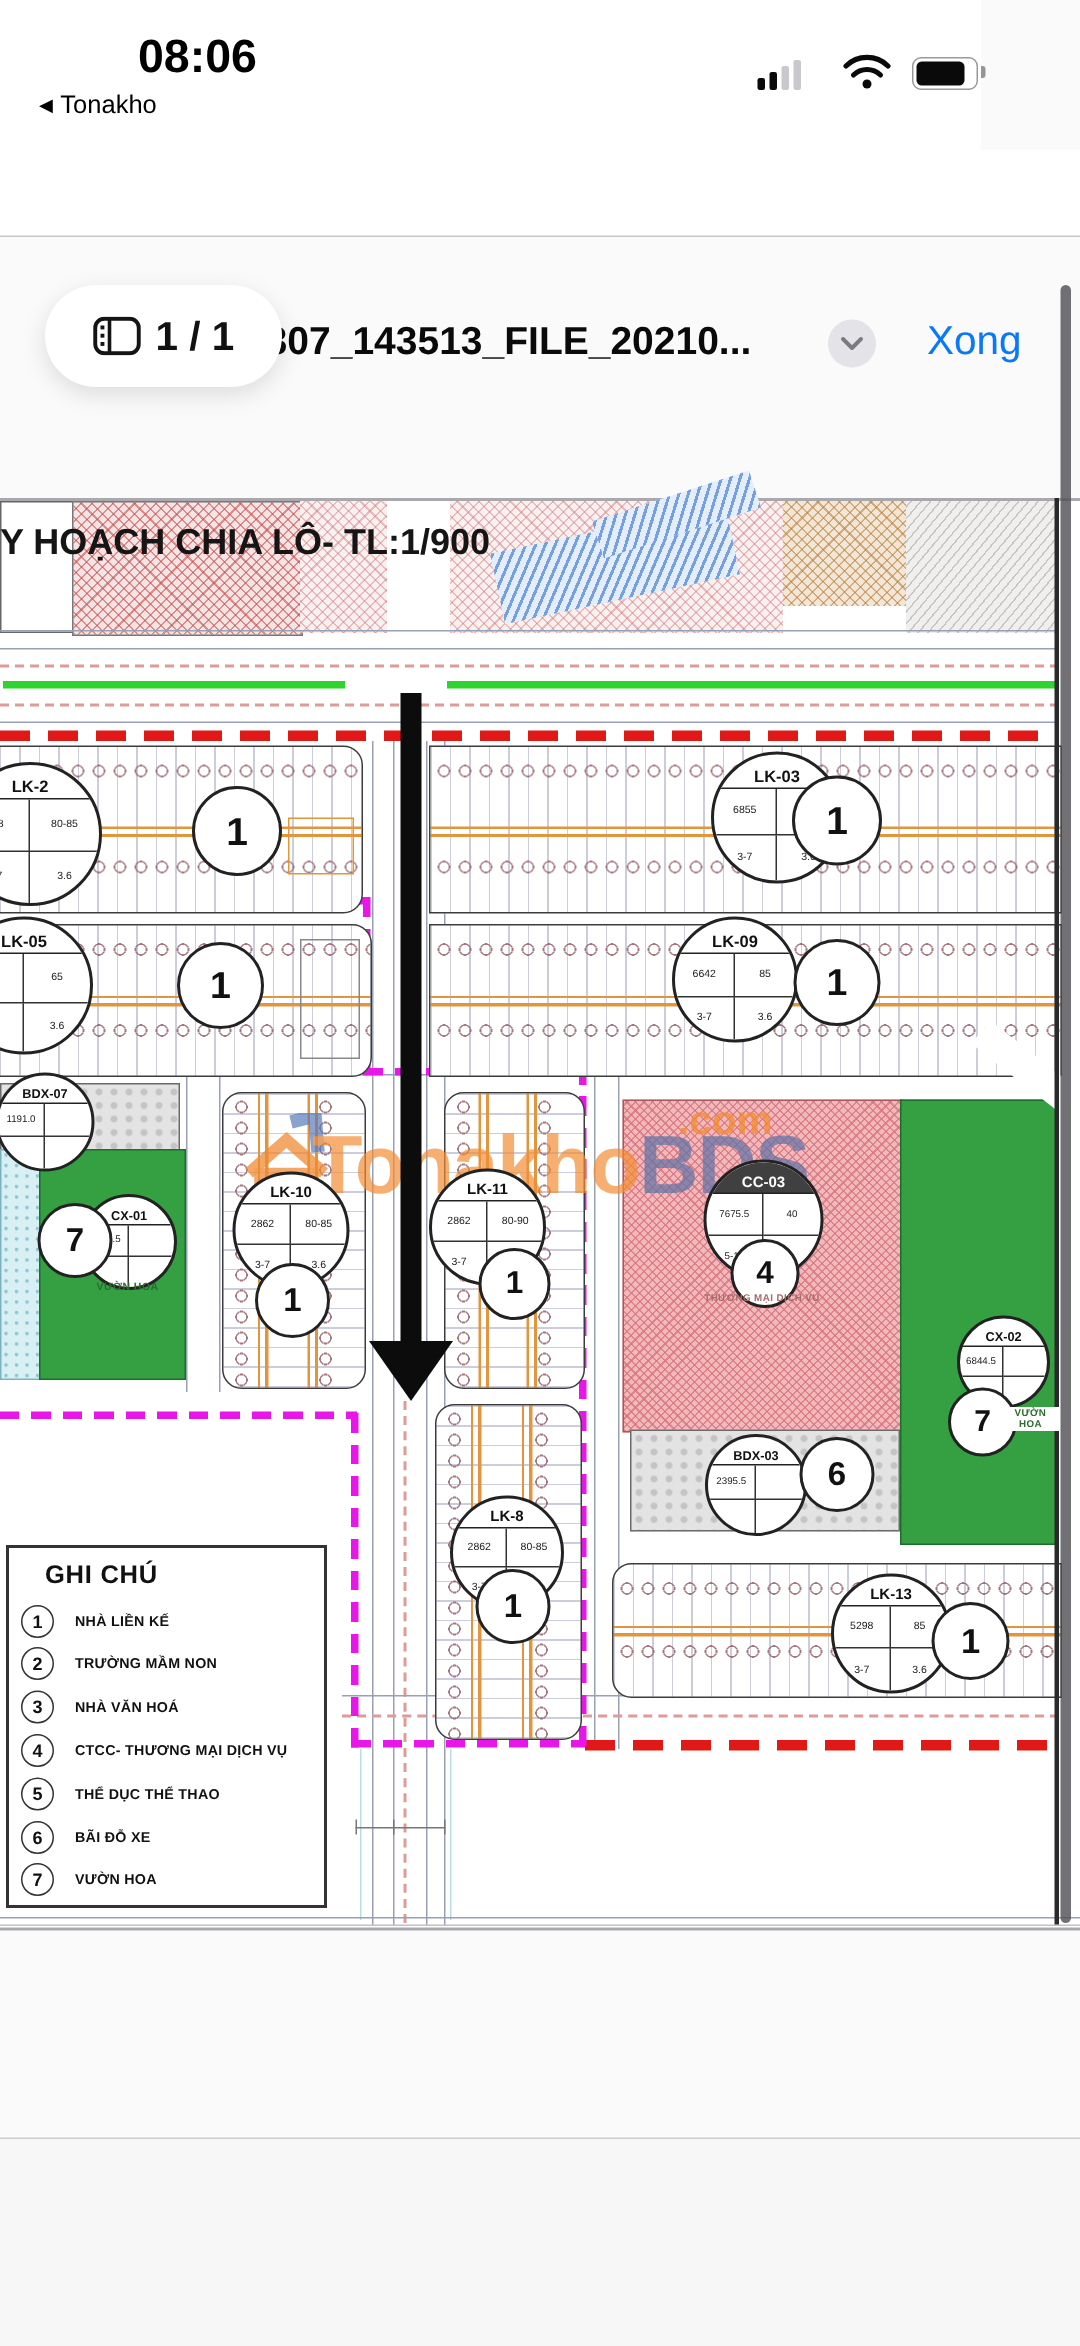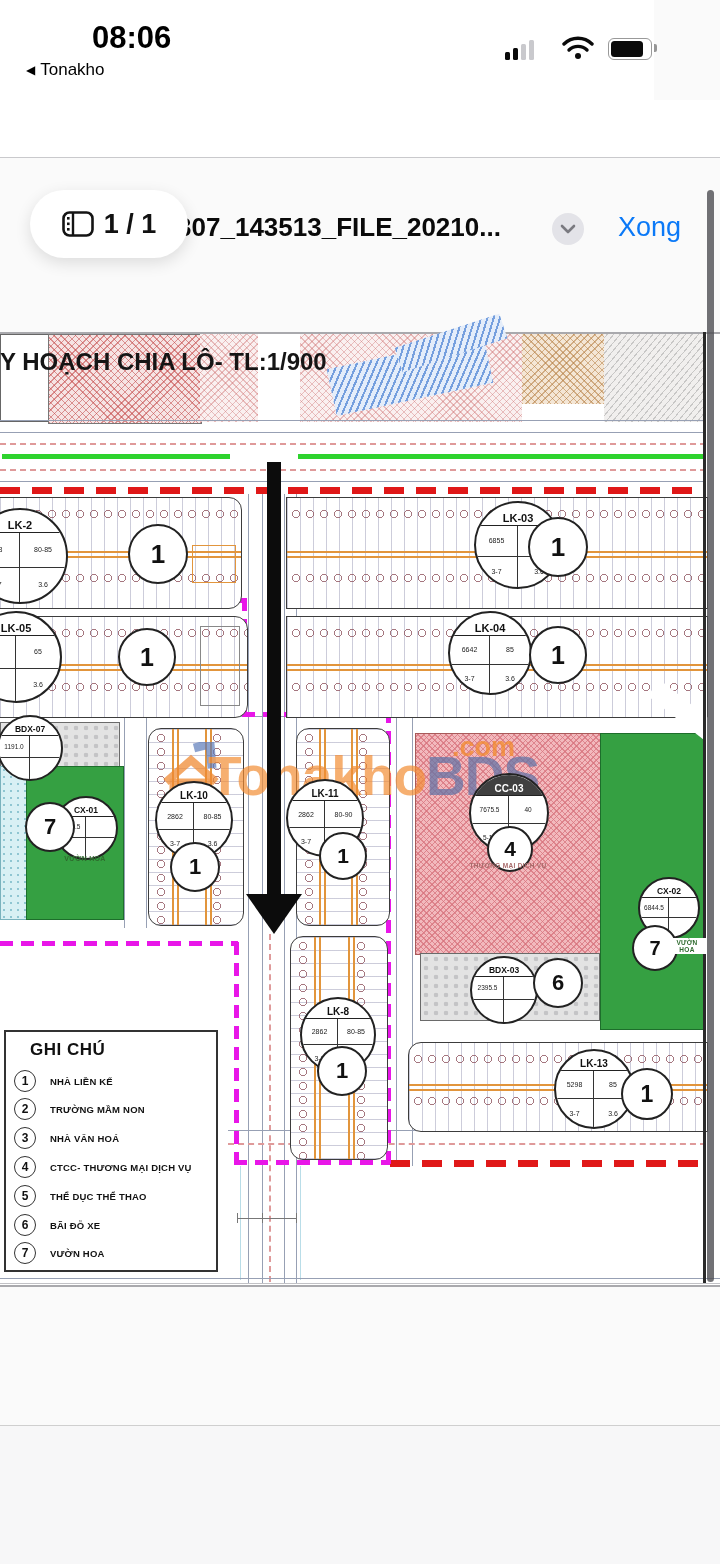--- a/index.html
+++ b/index.html
@@ -259,21 +259,21 @@
 <div class="abs plabel" style="left:-30px;top:611px;width:88px;height:88px">
   <div class="pname">LK-05</div>
   <div class="pgrid">
       <span class="pc br bb">454</span>
       <span class="pc bb">65</span>
       <span class="pc br">3-7</span>
       <span class="pc">3.6</span>
     </div>
 </div>
 <div class="abs plabel" style="left:448px;top:611px;width:80px;height:80px">
-  <div class="pname">LK-04</div>
+  <div class="pname">LK-09</div>
   <div class="pgrid">
       <span class="pc br bb">6642</span>
       <span class="pc bb">85</span>
       <span class="pc br">3-7</span>
       <span class="pc">3.6</span>
     </div>
 </div>
 <div class="abs plabel" style="left:155px;top:781px;width:74px;height:74px">
   <div class="pname" style="font-size:10px;padding-top:7px">LK-10</div>
   <div class="pgrid">

